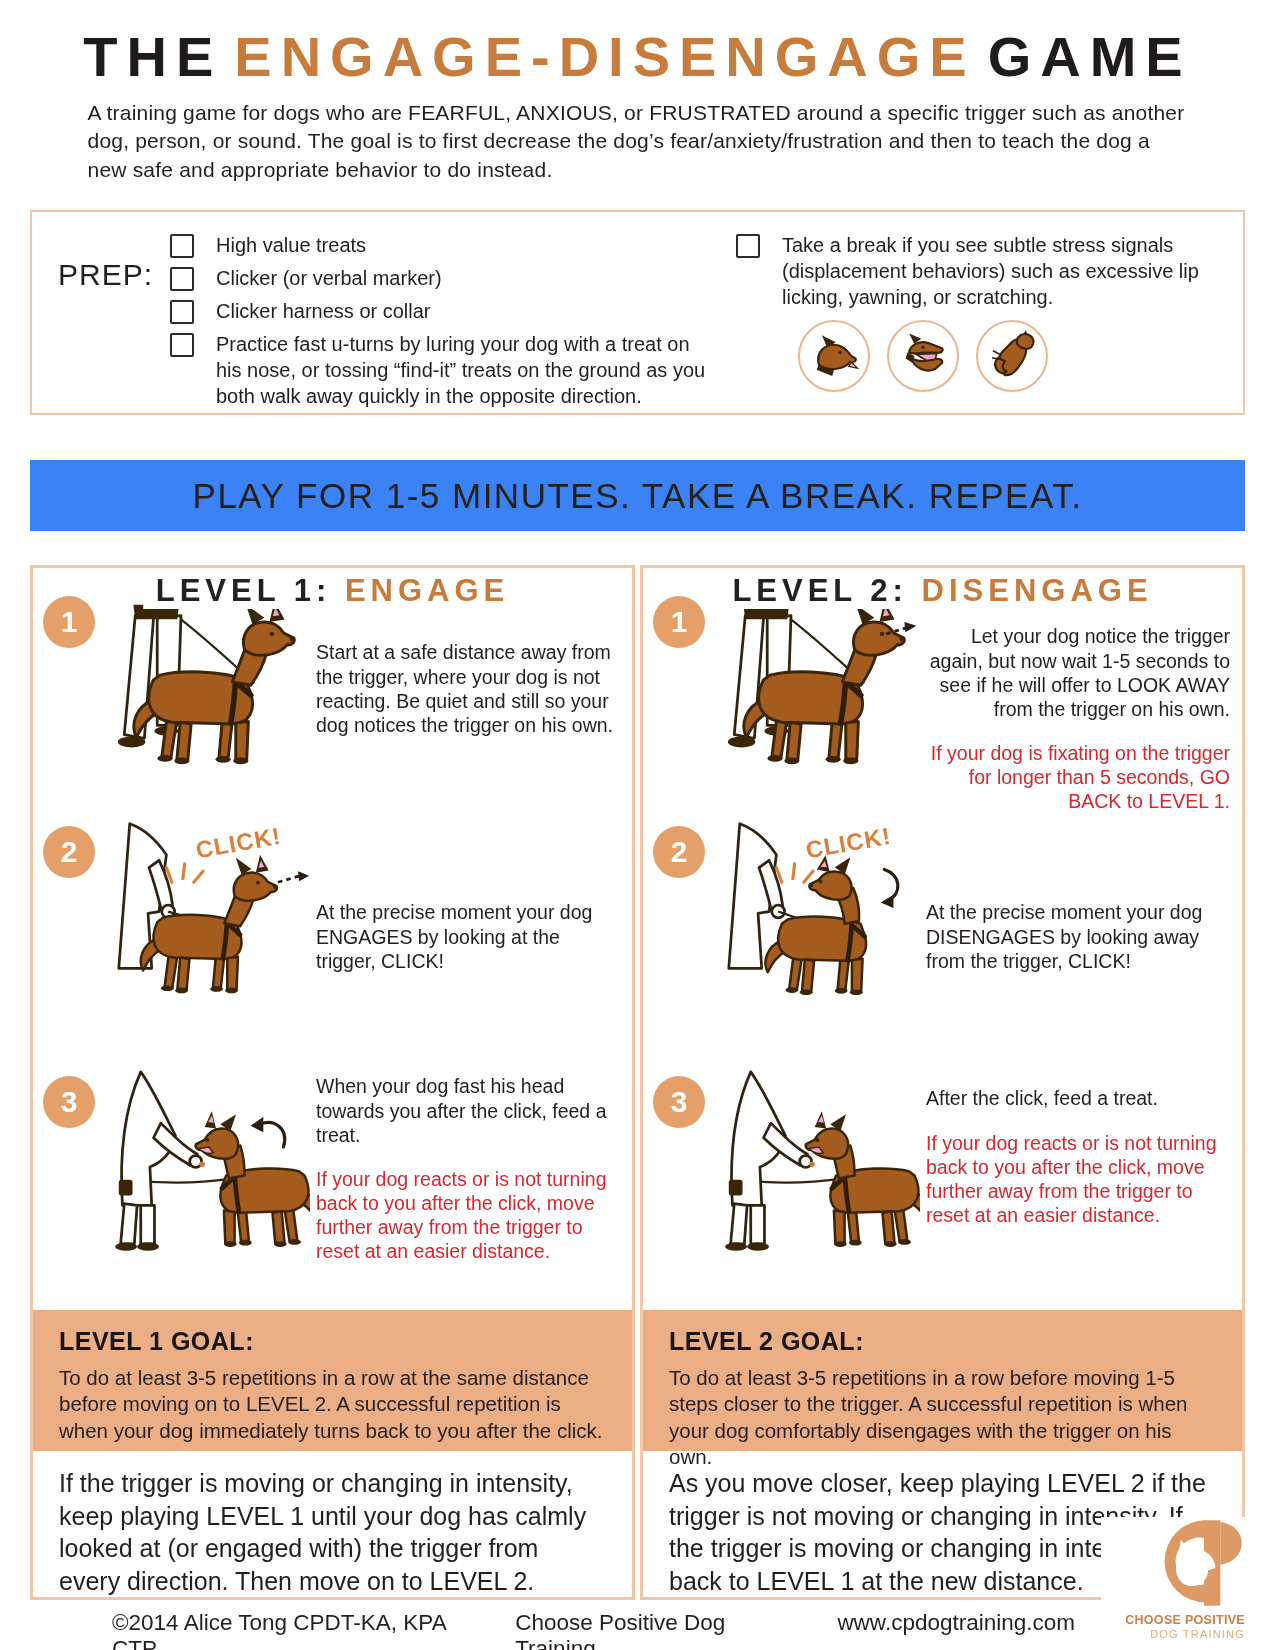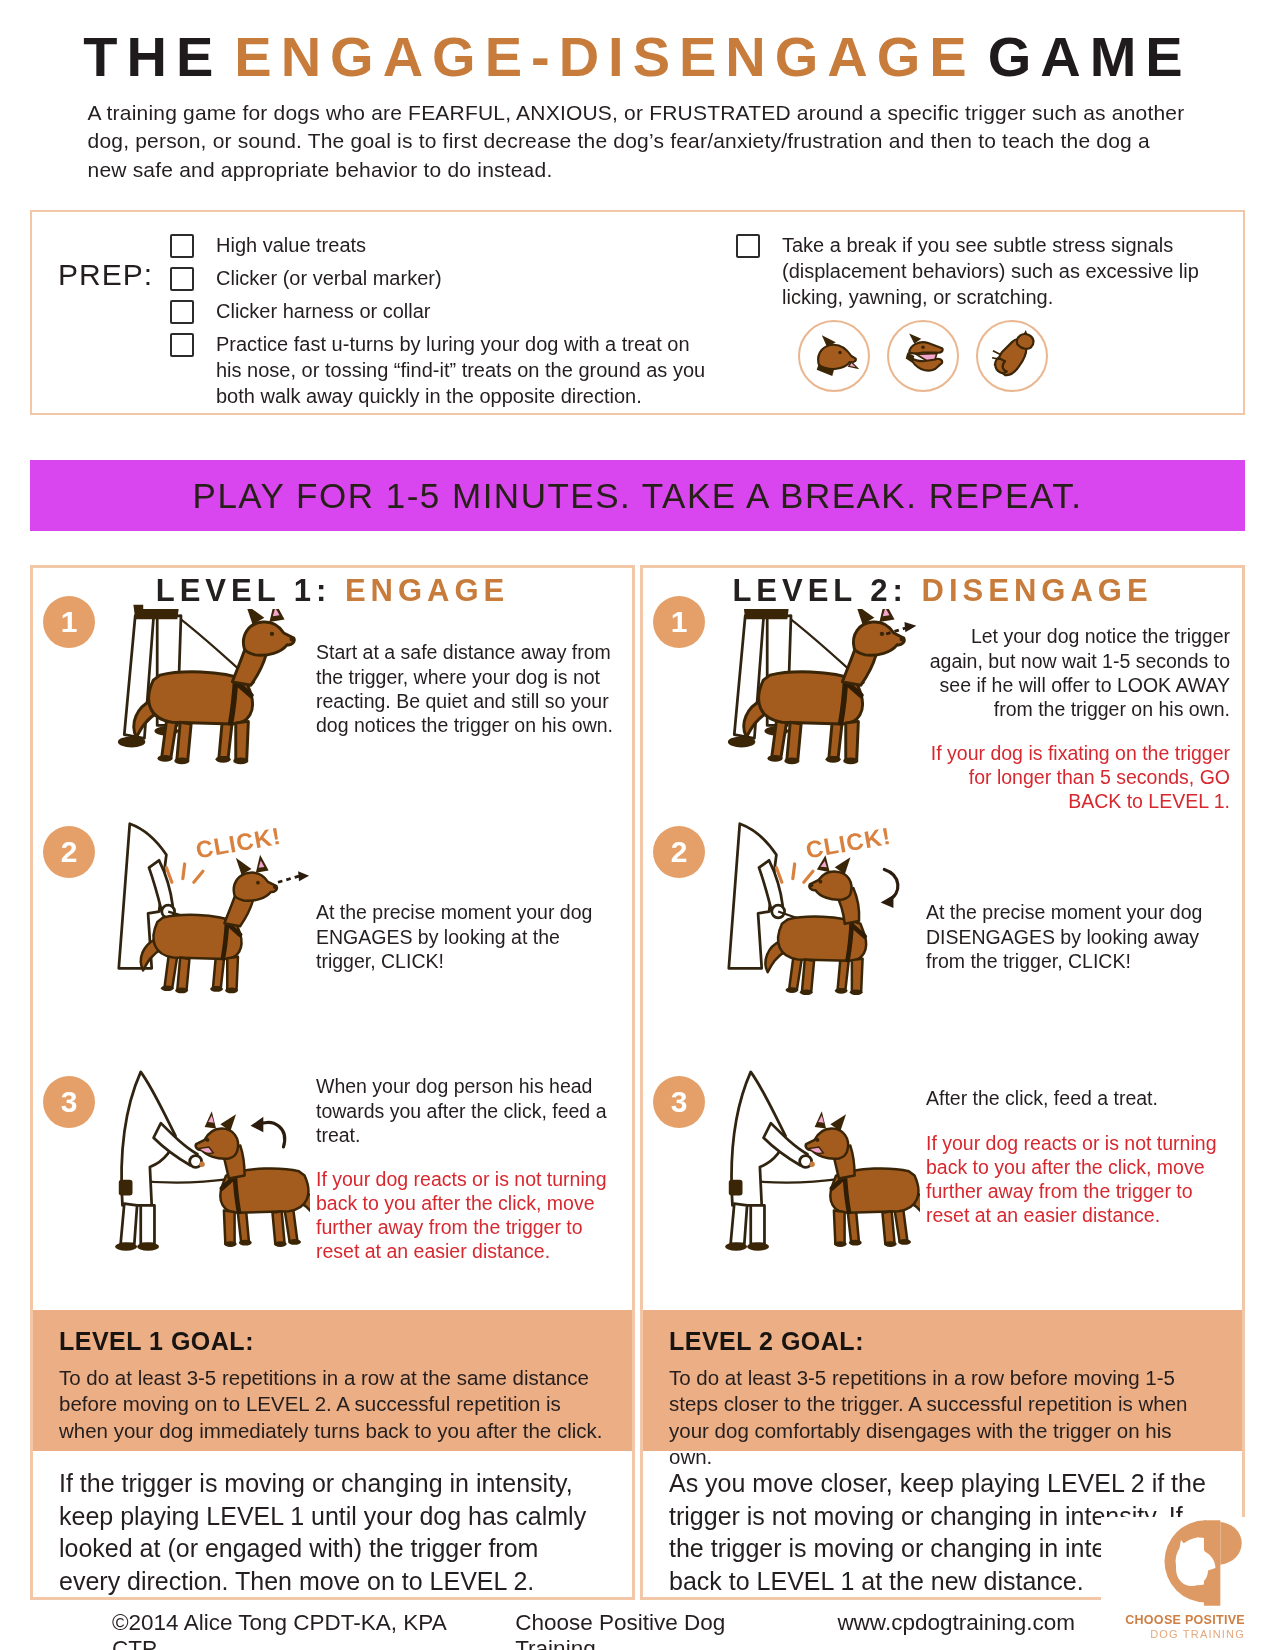--- a/index.html
+++ b/index.html
@@ -24,21 +24,21 @@
   .chk{width:20px;height:20px;border:2.5px solid #2b2b2b;border-radius:2px;background:#fff;
        flex:none;margin:2px 22px 0 0;}
   .ctext{font-size:20px;line-height:1.3;}
   .prep-right{flex:1;padding-left:26px;}
   .sicons{display:flex;gap:17px;margin:10px 0 0 62px;}
   .stress-circle{width:68px;height:68px;border:2px solid #eab68f;border-radius:50%;
        display:flex;align-items:center;justify-content:center;background:#fff;}
   .stress-circle svg{width:52px;height:52px;}
 
   
-  .banner{box-sizing:border-box;margin:45px 30px 6px;height:71px;background:#d946ef;
+  .banner{box-sizing:border-box;margin:45px 30px 6px;height:71px;background:#3b82f6;
           display:flex;align-items:center;justify-content:center;font-size:35px;
           letter-spacing:1.5px;color:#262019;}
 
   
   .cols{display:flex;gap:5px;margin:34px 30px 0;height:1035px;}
   .level{flex:1;border:3px solid #f2c7a7;position:relative;display:flex;flex-direction:column;
          box-sizing:border-box;background:#fff;}
   .ltitle{position:absolute;top:-21px;left:50%;transform:translateX(-50%);background:#fff;
           padding:0 13px;white-space:nowrap;font-size:31px;font-weight:700;letter-spacing:5px;
           color:#24201f;}
@@ -284,21 +284,21 @@
                   <g transform="translate(222,0) scale(-1,1)">
                     <use href="#dog-std"></use>
                   </g>
                   <use href="#head-feed"></use>
                 </g>
               <path class="crv" d="M206,86 C212,66 196,54 178,62"></path>
                 <polygon class="ahd" points="184,53 170,63 184,70"></polygon>
             </svg>
           </div>
           <div class="stext">
-            <p class="main">When your dog person his head towards you after the click, feed a treat.</p>
+            <p class="main">When your dog fast his head towards you after the click, feed a treat.</p>
             <p class="warn">If your dog reacts or is not turning back to you after the click, move further away from the trigger to reset at an easier distance.</p>
           </div>
         </div>
 
       </div>
       <div class="goal">
         <h3>LEVEL 1 GOAL:</h3>
         <p>To do at least 3-5 repetitions in a row at the same distance before moving on to LEVEL 2. A successful repetition is when your dog immediately turns back to you after the click.</p>
       </div>
       <div class="lnote">If the trigger is moving or changing in intensity, keep playing LEVEL 1 until your dog has calmly looked at (or engaged with) the trigger from every direction. Then move on to LEVEL 2.</div>

